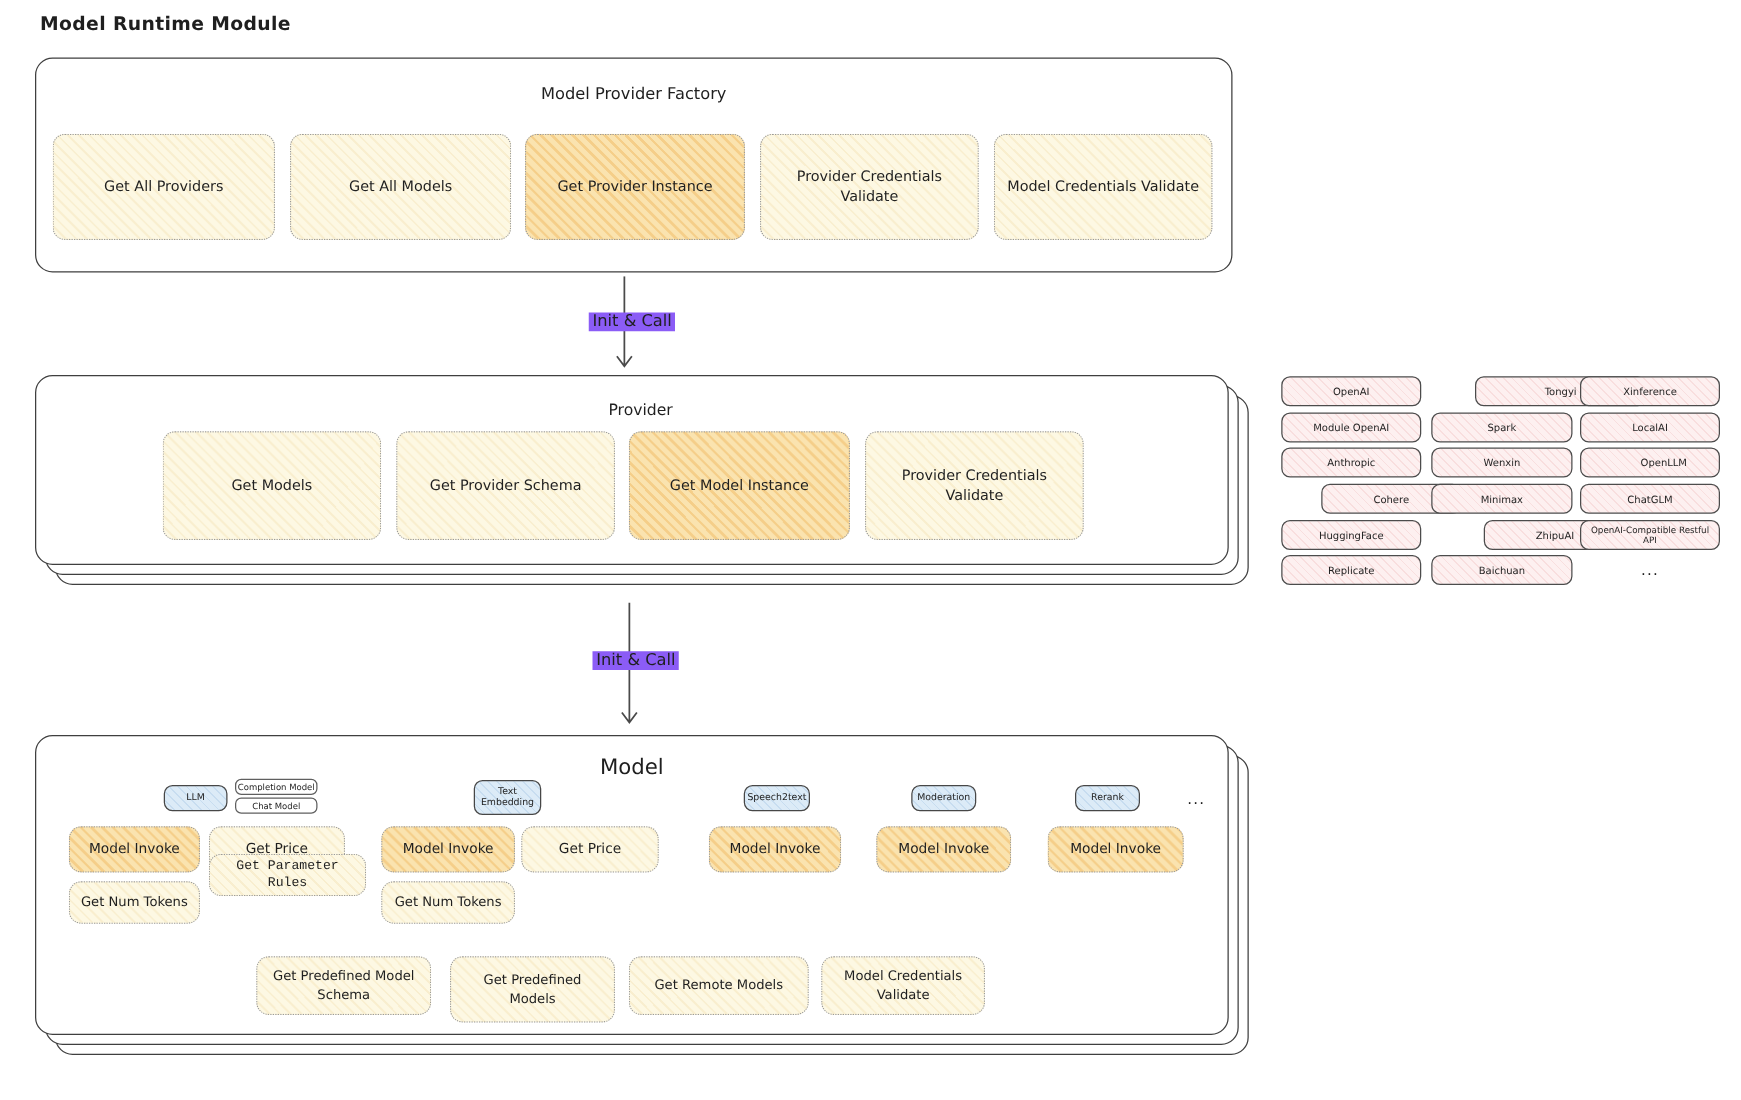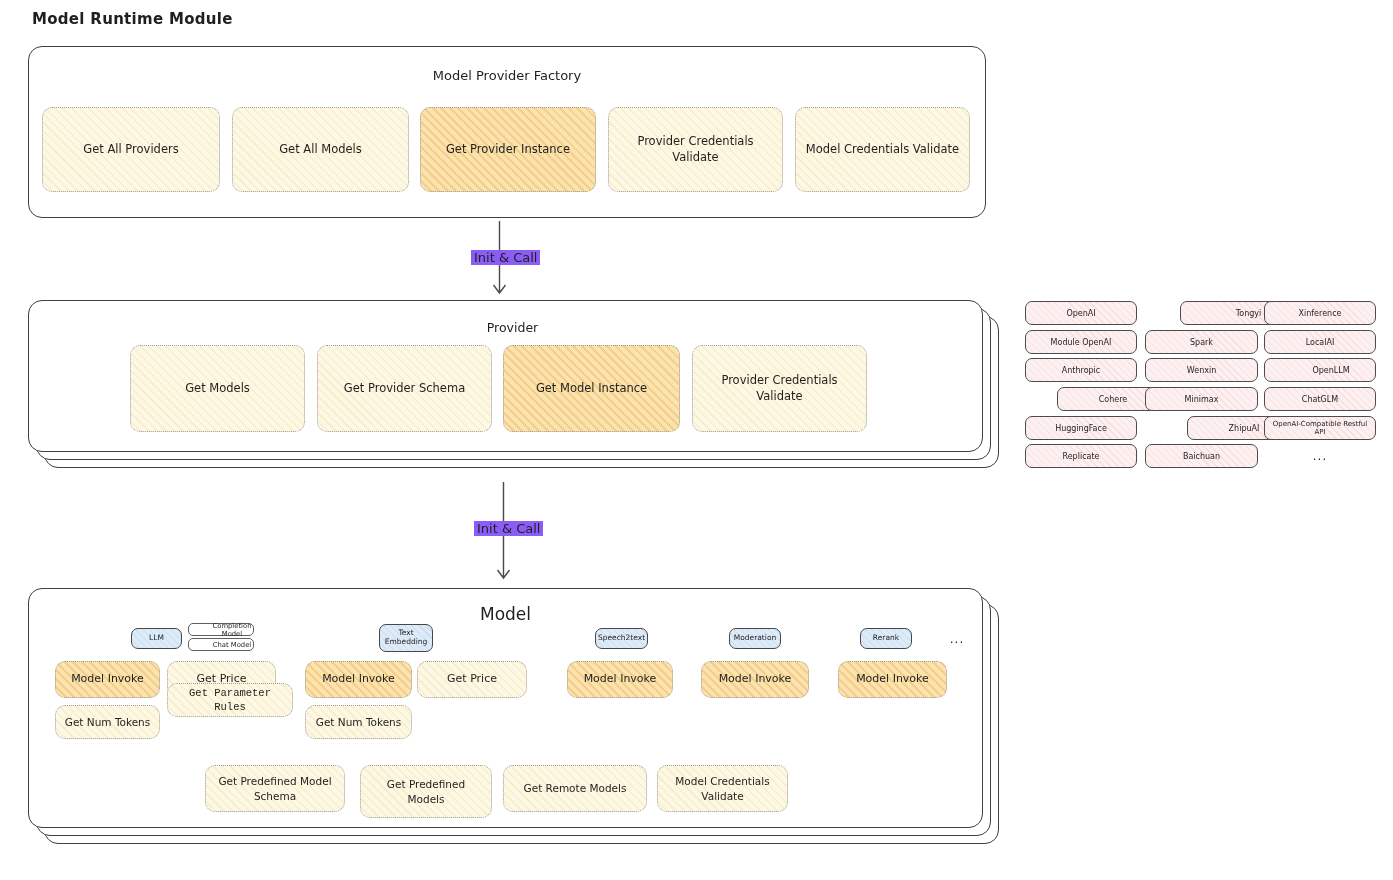--- a/index.html
+++ b/index.html
@@ -25,21 +25,21 @@
            background-image:repeating-linear-gradient(45deg, rgba(224,130,130,.16) 0 1px, transparent 1px 5px);
            box-sizing:border-box; padding:1px 2px; }
   .pcell.tiny { font-size:7px; }
 
   .btag { position:absolute; display:flex; align-items:center; justify-content:center; text-align:center;
           border:1.2px solid #474747; border-radius:7px; font-size:7.5px; line-height:1.15;
           background-color:#dcebf7;
           background-image:repeating-linear-gradient(45deg, rgba(125,170,214,.22) 0 1px, transparent 1px 5px);
           box-sizing:border-box; padding:1px 2px; }
   .wtag { position:absolute; display:flex; align-items:center; justify-content:center; text-align:center;
-          border:1px solid #5f5f5f; border-radius:5px; font-size:6.8px; background:#fff; box-sizing:border-box;padding-left:22px; }
+          border:1px solid #5f5f5f; border-radius:5px; font-size:6.8px; background:#fff; box-sizing:border-box; }
 
   .arrow-svg   { position:absolute; }
   .arrow-label { position:absolute; background:#8b5cf6; font-size:13px; padding:0 3px; }
   .more-text   { position:absolute; font-size:12px; letter-spacing:1px; display:flex; align-items:center; justify-content:center; }
 </style>
 </head>
 <body>
 
 <div class="page">
 

